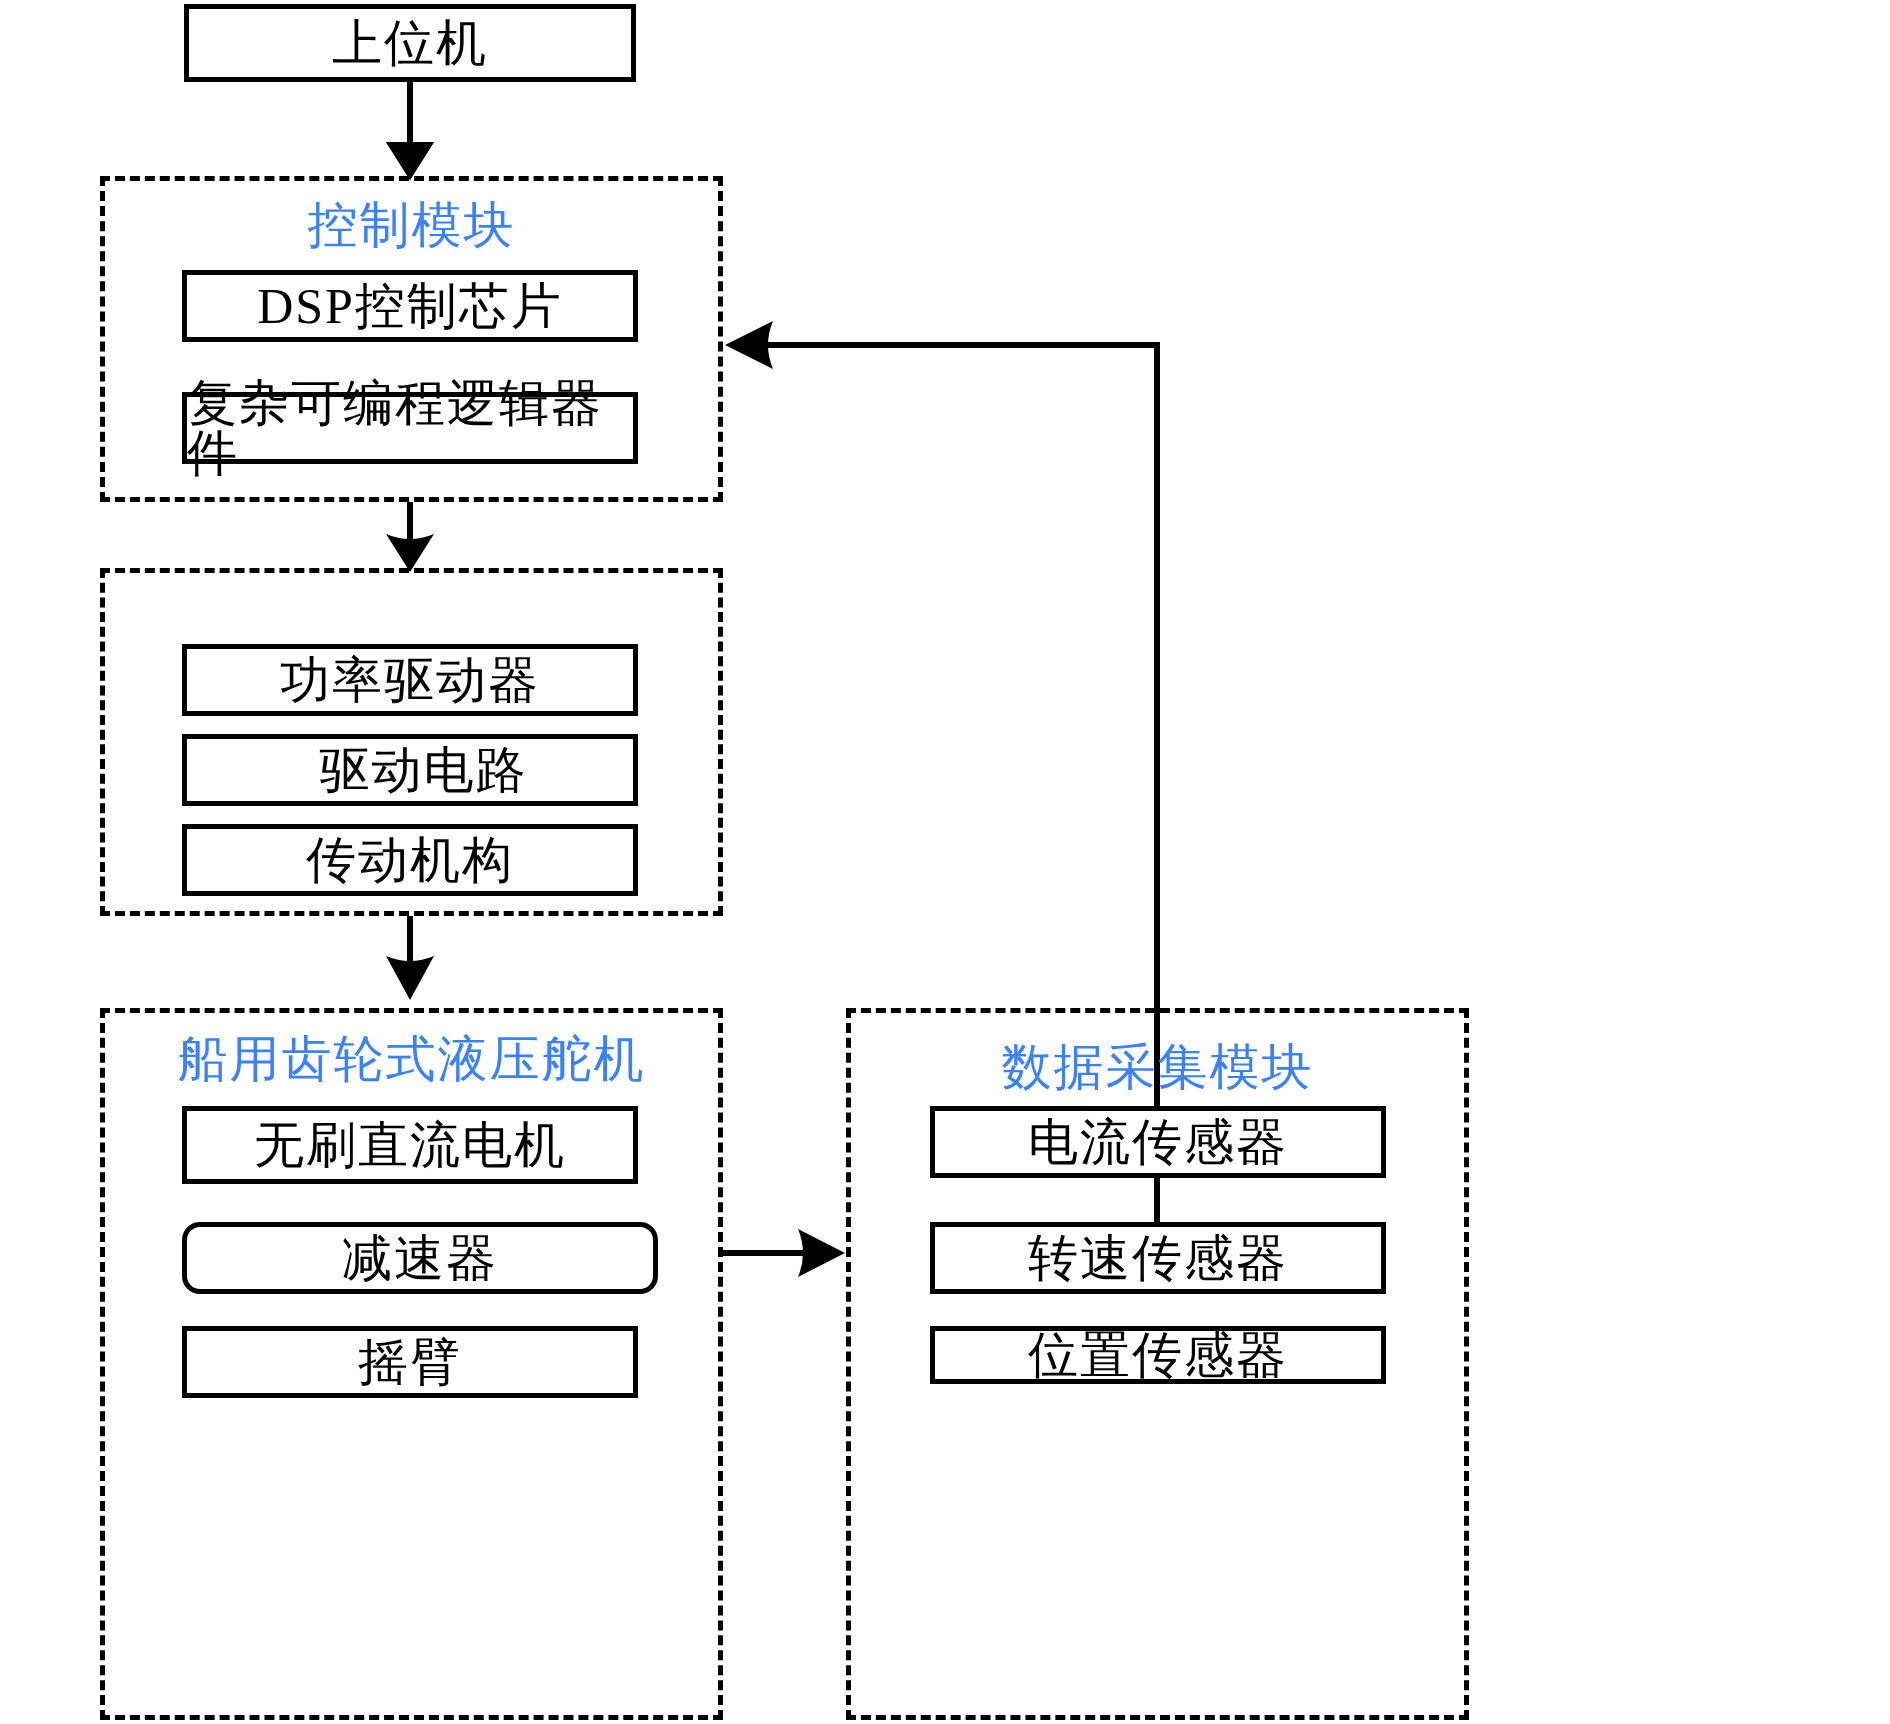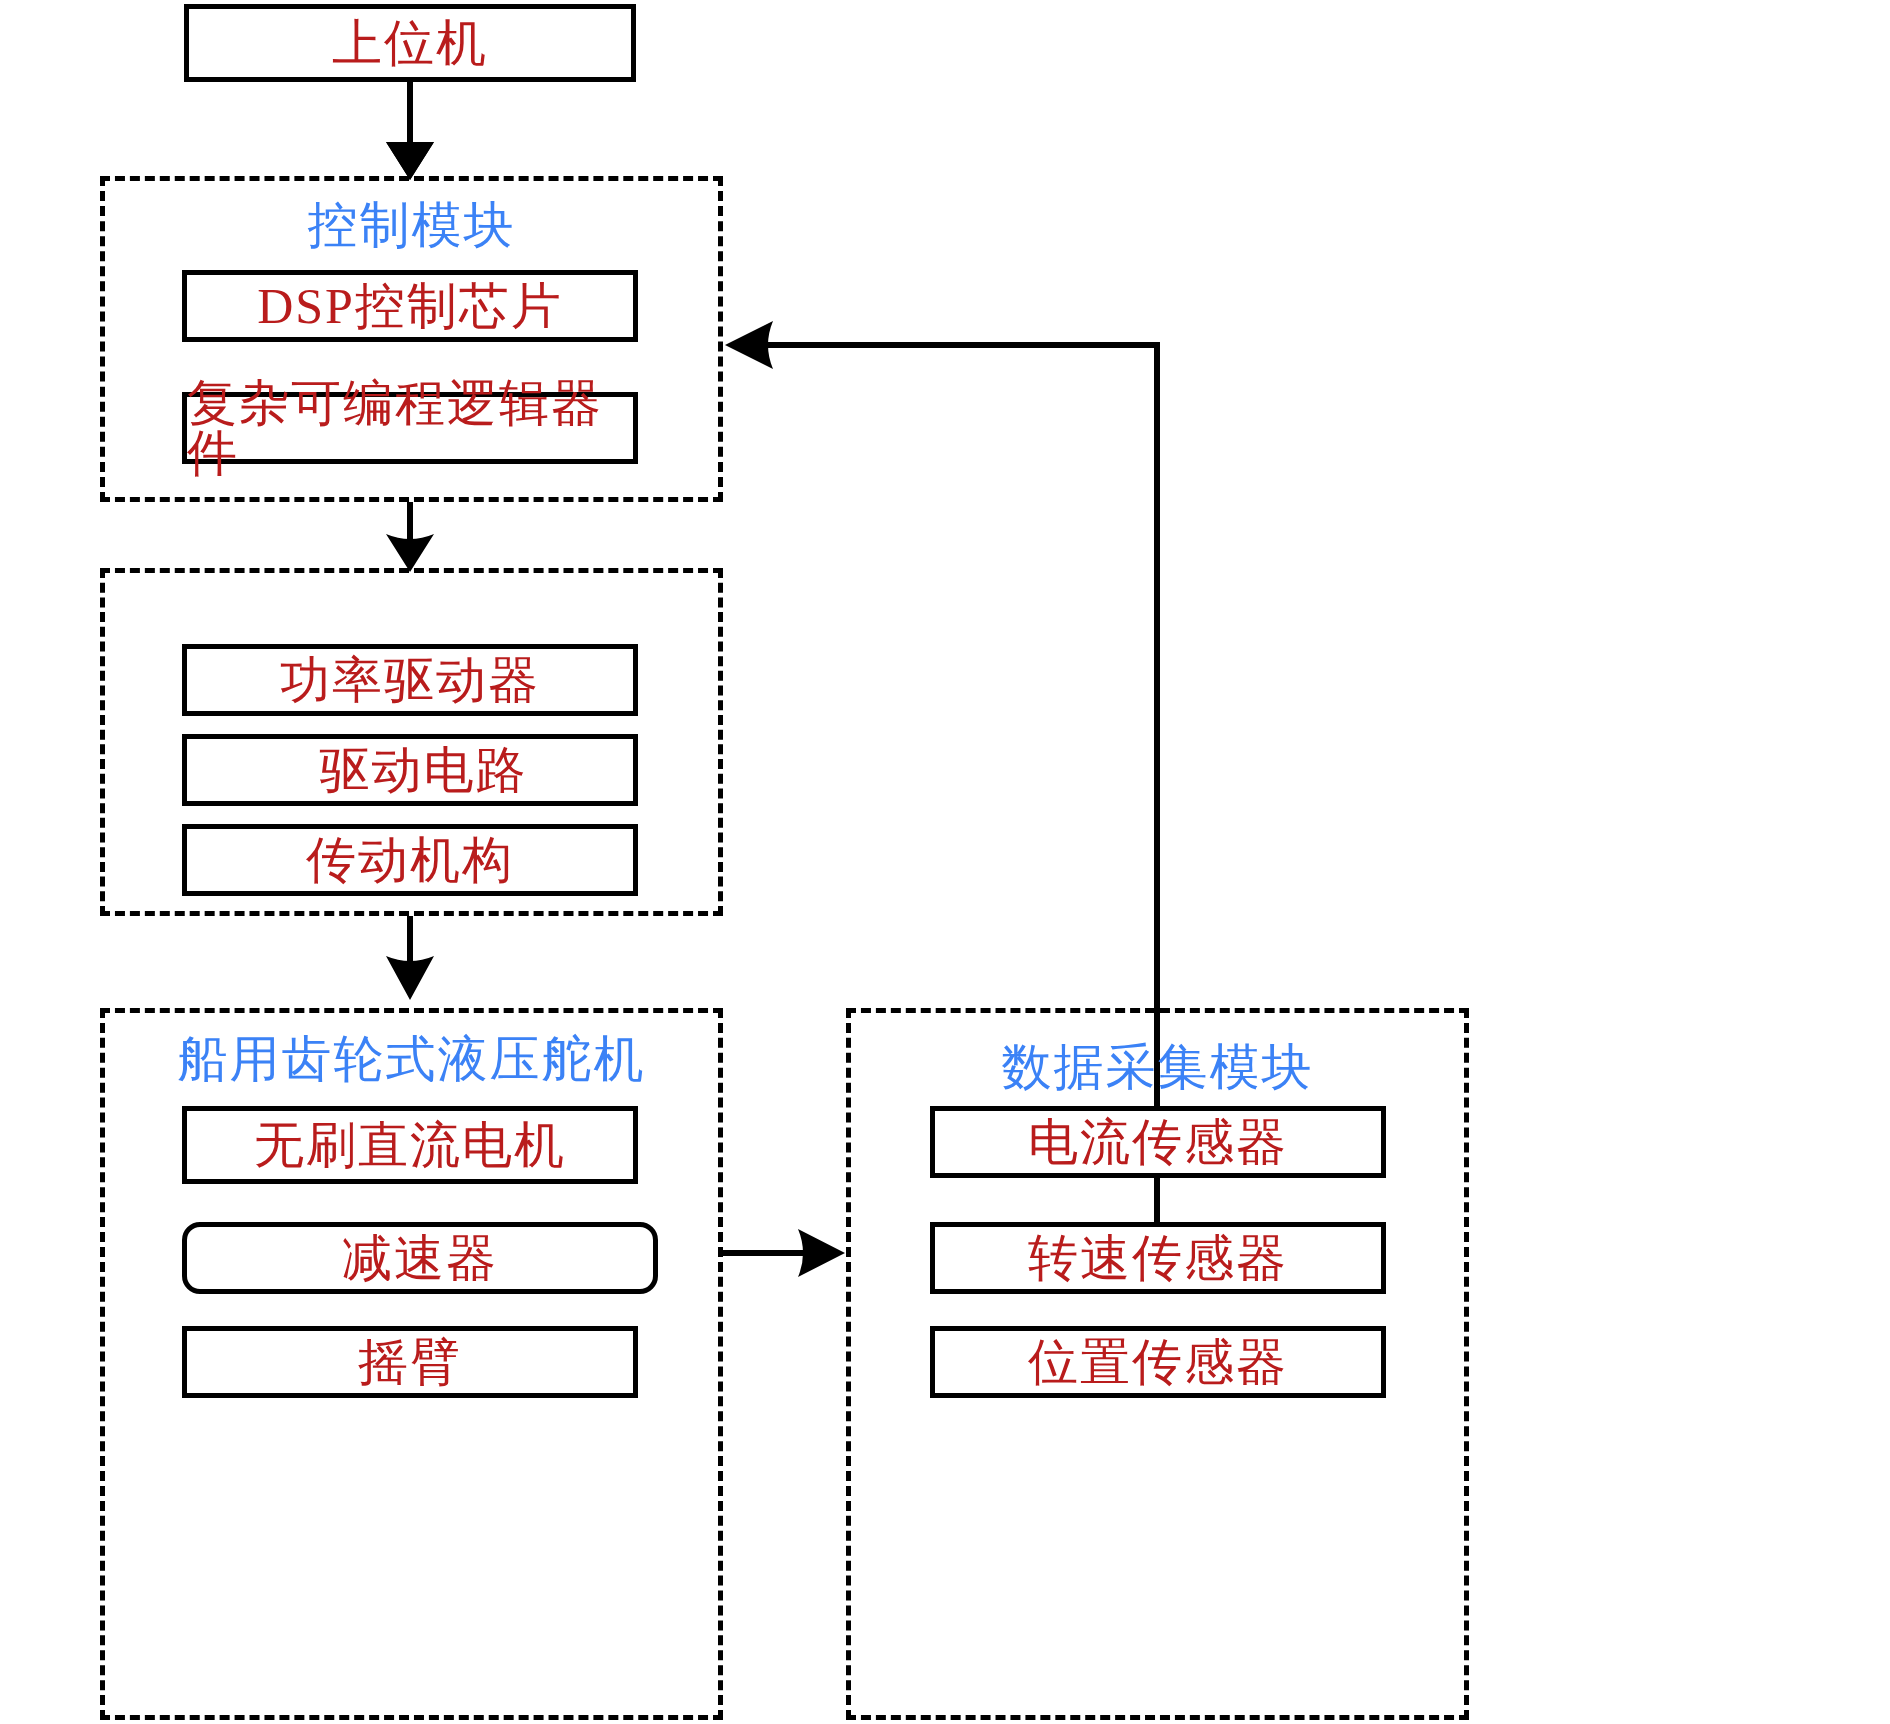--- a/index.html
+++ b/index.html
@@ -23,21 +23,21 @@
     height: 1724px;
   }
   .node-box {
     position: absolute;
     box-sizing: border-box;
     border: 5px solid #000000;
     background: #ffffff;
     display: flex;
     align-items: center;
     justify-content: center;
-    color: #b91c1c;
+    color: #000000;
     line-height: 1;
     letter-spacing: 2px;
   }
   .group-box {
     position: absolute;
     box-sizing: border-box;
     border: 5px dashed #000000;
     background: transparent;
   }
   .group-title {
@@ -104,15 +104,15 @@
   <div class="group-box" style="left:100px; top:1008px; width:623px; height:712px;"></div>
   <div class="group-title t50" style="left:100px; top:1034px; width:623px;">船用齿轮式液压舵机</div>
   <div class="node-box t50" style="left:182px; top:1106px; width:456px; height:78px;">无刷直流电机</div>
   <div class="node-box t50" style="left:182px; top:1222px; width:476px; height:72px;border-radius:18px;">减速器</div>
   <div class="node-box t50" style="left:182px; top:1326px; width:456px; height:72px;">摇臂</div>
 
   <div class="group-box" style="left:846px; top:1008px; width:623px; height:712px;"></div>
   <div class="group-title t50" style="left:846px; top:1042px; width:623px;">数据采集模块</div>
   <div class="node-box t50" style="left:930px; top:1106px; width:456px; height:72px;">电流传感器</div>
   <div class="node-box t50" style="left:930px; top:1222px; width:456px; height:72px;">转速传感器</div>
-  <div class="node-box t50" style="left:930px; top:1326px; width:456px; height:72px;">位置传感器</div>
+  <div class="node-box t50" style="left:930px; top:1326px; width:456px; height:58px;">位置传感器</div>
 
 </div>
 
 </body></html>

